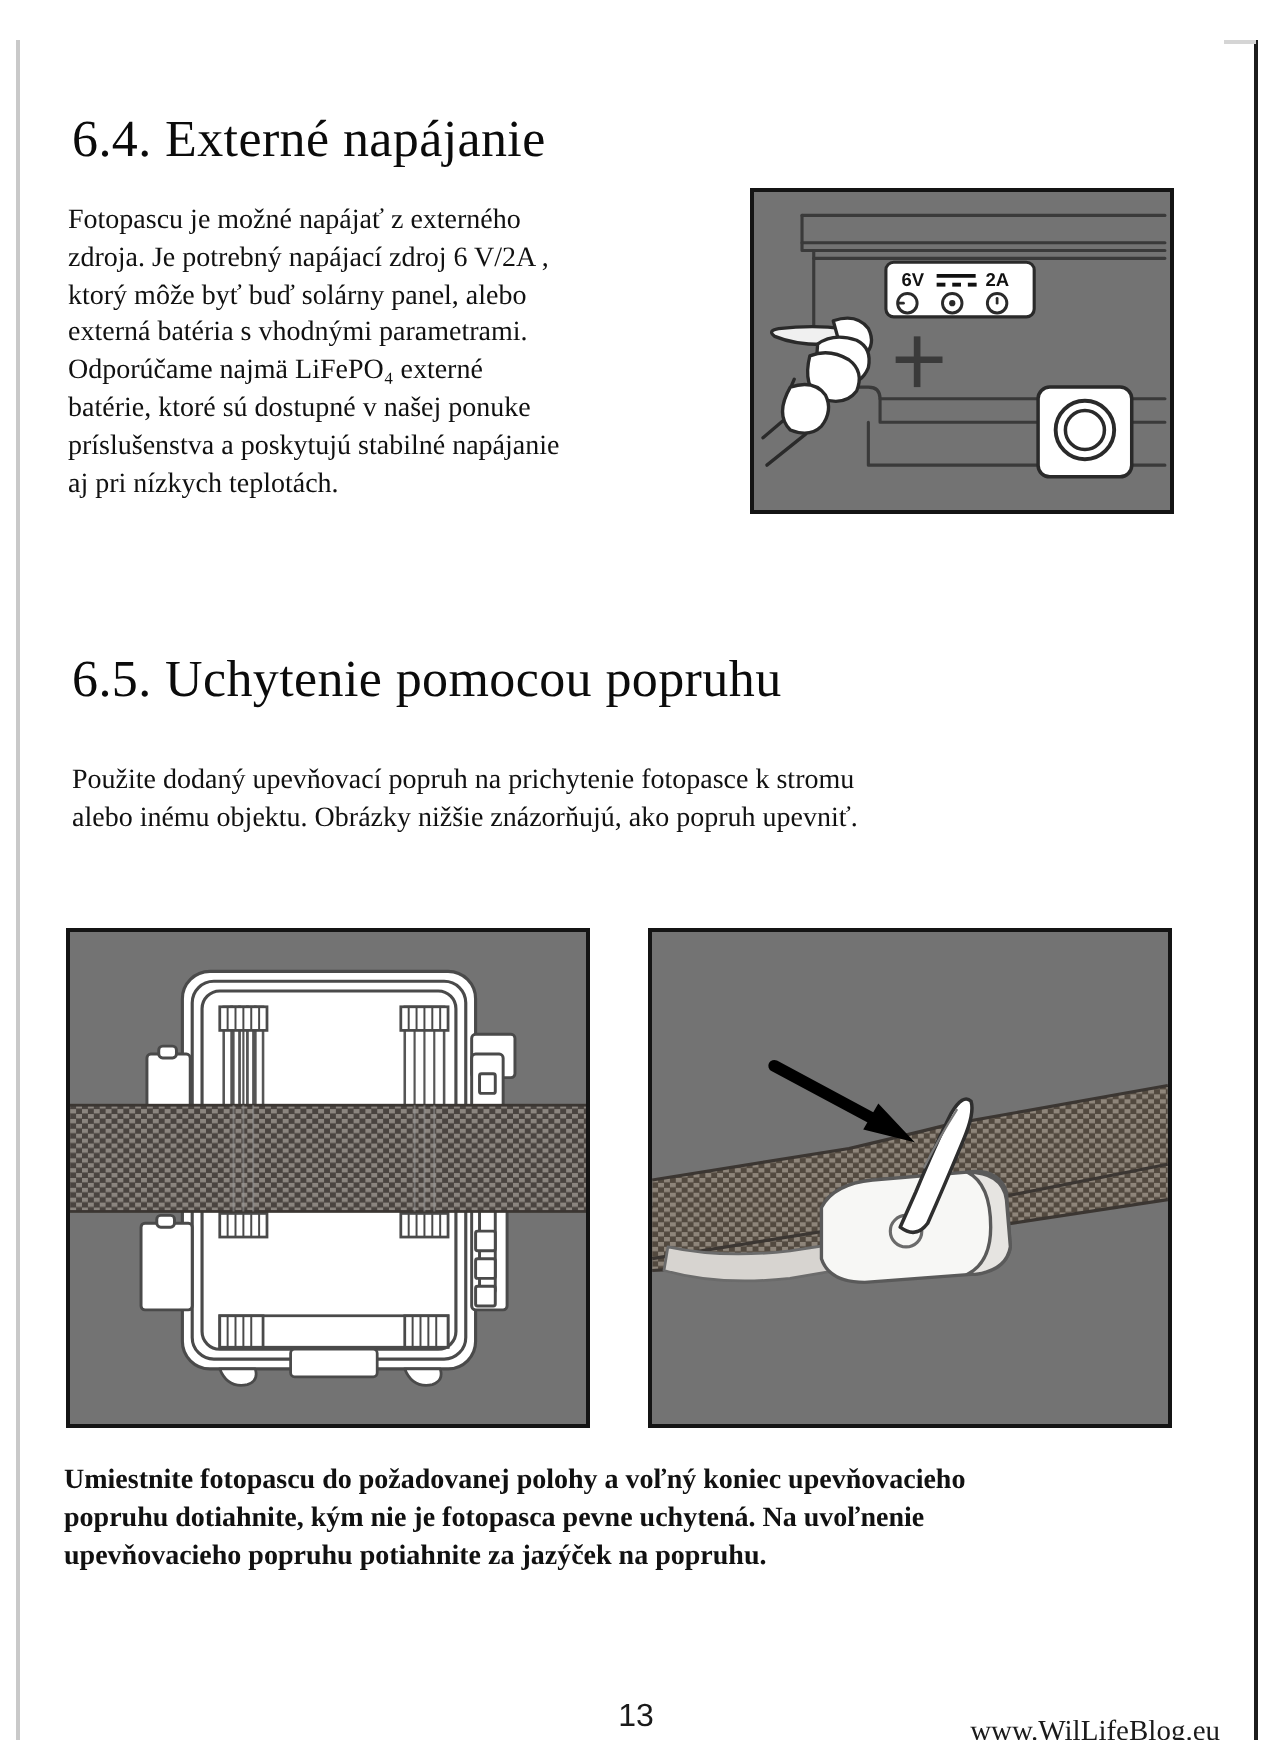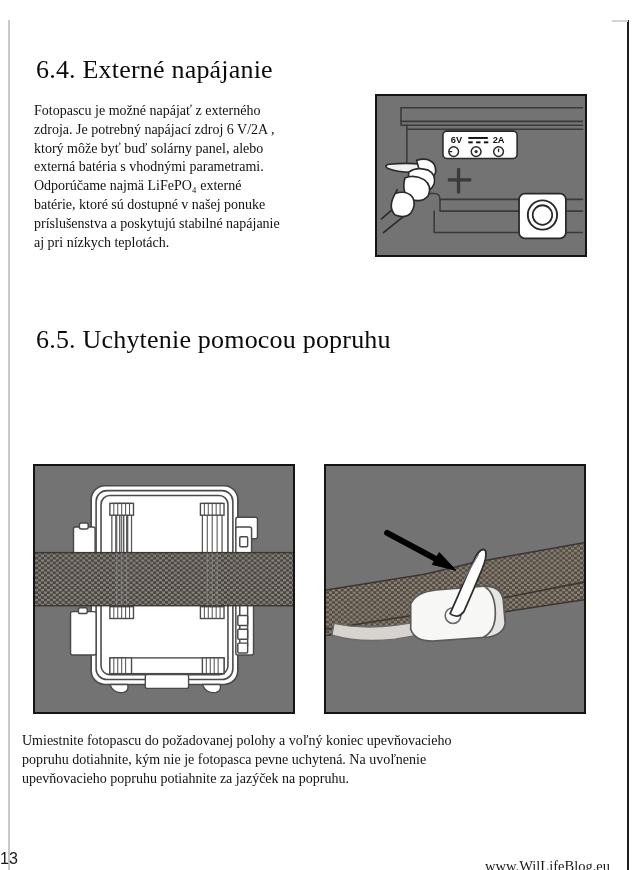--- a/index.html
+++ b/index.html
@@ -70,23 +70,24 @@
     left: 34px;
     top: 82px;
     width: 340px;
   }
   #para-strap-intro {
     left: 36px;
     top: 362px;
     width: 560px;
   }
   #para-strap-outro {
-    left: 22px;
+    left: 32px;
     top: 712px;
     width: 580px;
+    font-weight: bold;
   }
 
   
   .figure-frame {
     position: absolute;
     box-sizing: border-box;
     background: #737373;
     border: 2.5px solid #141414;
     overflow: hidden;
   }
@@ -94,21 +95,21 @@
   #fig-strap-camera { left: 33px; top: 444px; width: 262px; height: 250px; }
   #fig-strap-buckle { left: 324px; top: 444px; width: 262px; height: 250px; }
 
   .figure-frame svg { display: block; width: 100%; height: 100%; }
 
   
   #page-number {
     position: absolute;
     left: 0; top: 830px;
     width: 636px;
-    text-align: left;
+    text-align: center;
     font-family: "Liberation Sans", sans-serif;
     font-size: 16px;
     color: #1a1a1a;
   }
   #footer-url {
     position: absolute;
     right: 26px; top: 838px;
     font-family: "Liberation Serif", serif;
     font-size: 14.5px;
     color: #1a1a1a;
@@ -196,20 +197,22 @@
         <path d="M28 84 Q38 80 48 86 Q56 92 52 102 Q46 110 34 106 Q24 100 28 84 Z" fill="#ffffff"></path>
         <path d="M20 96 Q16 104 18 114 L4 126" fill="none"></path>
         <path d="M34 104 Q28 114 26 124 L6 140" fill="none"></path>
         <path d="M18 100 Q30 96 36 104 Q40 112 34 120 Q28 126 18 122 Q10 114 18 100 Z" fill="#ffffff"></path>
       </g>
     </svg>
   </div>
 
   <h1 class="section-heading" id="heading-65">6.5. Uchytenie pomocou popruhu</h1>
 
+  <p class="body-text" id="para-strap-intro">Použite dodaný upevňovací popruh na prichytenie fotopasce k stromu
+alebo inému objektu. Obrázky nižšie znázorňujú, ako popruh upevniť.</p>
 
   <div class="figure-frame" id="fig-strap-camera">
     <svg viewBox="0 0 262 250" xmlns="http://www.w3.org/2000/svg">
       <defs>
         <pattern id="webbing" width="6" height="5" patternUnits="userSpaceOnUse">
           <rect width="6" height="5" fill="#4a4440"></rect>
           <rect x="0" y="0" width="3" height="2.2" fill="#8b857f"></rect>
           <rect x="3" y="2.5" width="3" height="2.2" fill="#8b857f"></rect>
         </pattern>
       </defs>

